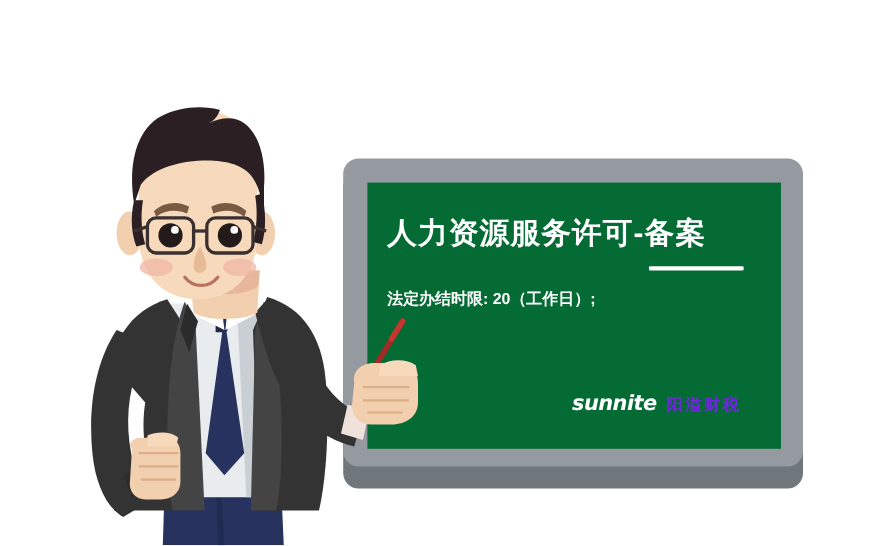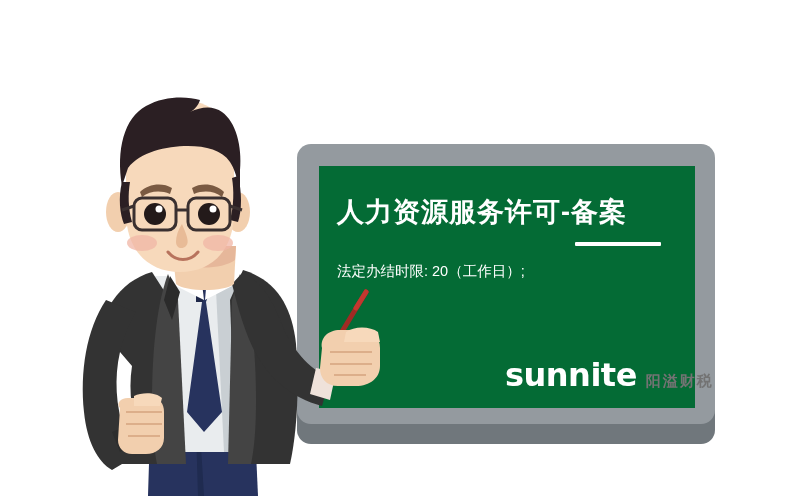--- a/index.html
+++ b/index.html
@@ -14,21 +14,21 @@
     position: relative;
     width: 800px;
     height: 496px;
     background: #ffffff;
     overflow: hidden;
   }
 
   
   .board-wrap {
     position: absolute;
-    left: 297px;
+    left: 312px;
     top: 144px;
     width: 418px;
     height: 300px;
   }
   .board-frame-shadow {
     position: absolute;
     left: 0;
     top: 12px;
     width: 418px;
     height: 288px;
@@ -71,44 +71,45 @@
     width: 86px;
     height: 4px;
     background: #ffffff;
     border-radius: 1px;
   }
   .board-line {
     position: absolute;
     left: 40px;
     color: #ffffff;
     font-size: 14.5px;
-    font-weight: normal;
+    font-weight: bold;
     white-space: nowrap;
   }
   .board-line-1 { top: 118px; }
   .board-line-2 { top: 164px; }
 
   .logo-row {
     position: absolute;
     left: 208px;
     top: 212px;
     display: flex;
     align-items: baseline;
     gap: 9px;
     white-space: nowrap;
   }
   .logo-mark {
     color: #ffffff;
-    font-size: 32px;
+    font-size: 19px;
     font-weight: bold;
     letter-spacing: -0.5px;
     font-family: "DejaVu Sans", sans-serif;
+    font-style: italic;
   }
   .logo-cn {
-    color: #737373;
+    color: #6d28d9;
     font-size: 15px;
     font-weight: bold;
     letter-spacing: 2px;
   }
 
   
   .character {
     position: absolute;
     left: 0;
     top: 0;

